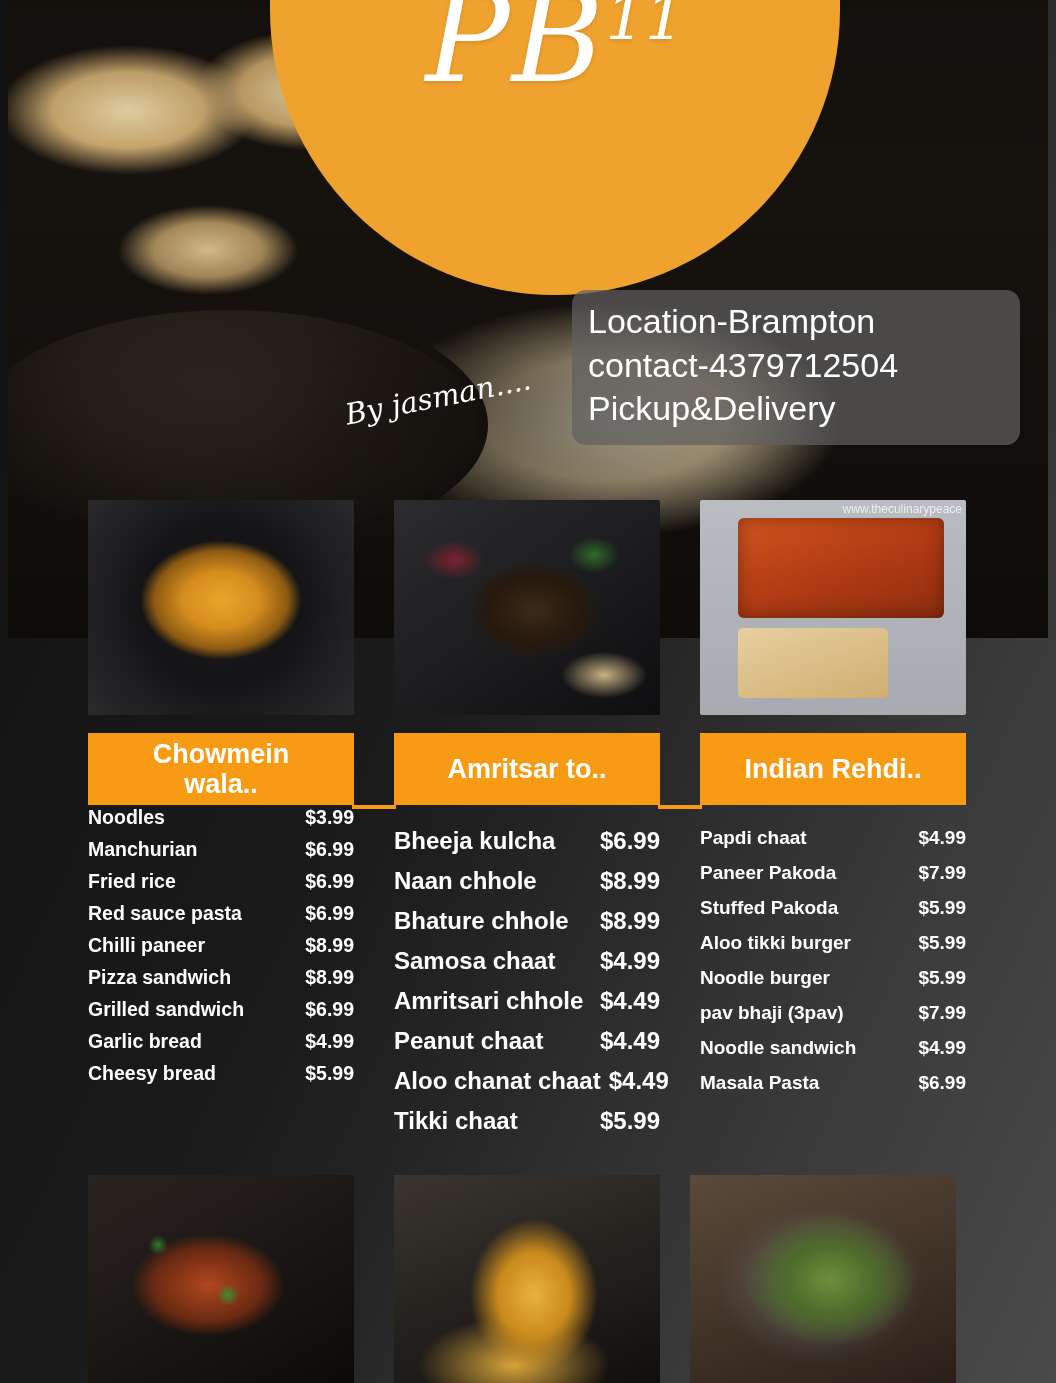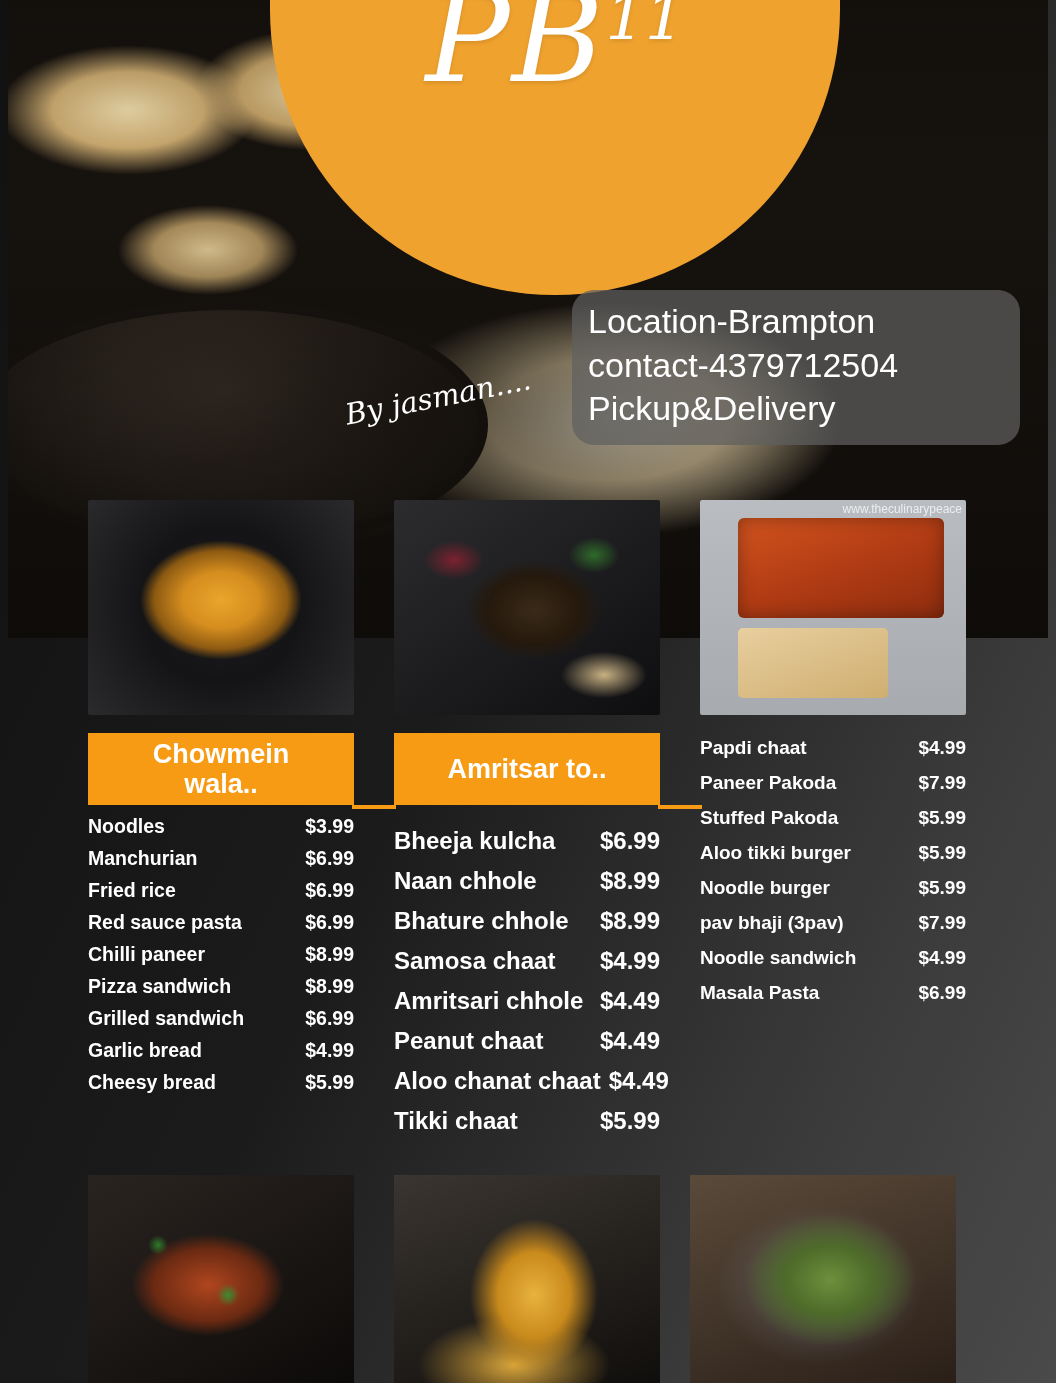--- a/index.html
+++ b/index.html
@@ -89,21 +89,21 @@
     font-style: italic;
     font-size: 29px;
     transform: rotate(-11deg);
   }
 
   .info-card {
     position: absolute;
     right: 28px; top: 290px;
     width: 448px;
     background: rgba(95,95,95,0.72);
-    border-radius: 22px;
+    border-radius: 14px;
     padding: 10px 16px 14px 16px;
   }
   .info-card p {
     color: #ffffff;
     font-size: 34px;
     line-height: 1.28;
     font-weight: 400;
     white-space: nowrap;
   }
 
@@ -205,21 +205,21 @@
     display: flex;
     align-items: baseline;
     color: #ffffff;
     font-size: 19.5px;
     font-weight: bold;
     margin-bottom: 6px;
   }
   .item .nm { flex: 1 1 auto; white-space: nowrap; }
   .item .pr { flex: 0 0 auto; margin-left: 8px; }
 
-  .col-1 .items { margin-top: 10px; }
+  .col-1 .items { margin-top: 1px; }
   .col-1 .item { margin-bottom: 9px; }
   .col-2 .items { margin-top: 22px; }
   .col-2 .item { margin-bottom: 12px; font-size: 24px; }
   .col-3 .items { margin-top: 22px; }
   .col-3 .item { margin-bottom: 13px; font-size: 19px; }
 
   .bottom-img {
     position: absolute;
     width: 266px;
     height: 210px;
@@ -355,20 +355,23 @@
             <span class="nm">Tikki chaat</span>
             <span class="pr">$5.99</span>
           </div>
       </div>
     </div>
 
     <div class="col col-3">
       <div class="food-img img-rehdi">
         <span class="img-watermark">www.theculinarypeace</span>
       </div>
+      <div class="cat-banner">
+        <span>Indian Rehdi..</span>
+      </div>
       <div class="items">
         <div class="item">
             <span class="nm">Papdi chaat</span>
             <span class="pr">$4.99</span>
           </div>
         <div class="item">
             <span class="nm">Paneer Pakoda</span>
             <span class="pr">$7.99</span>
           </div>
         <div class="item">

